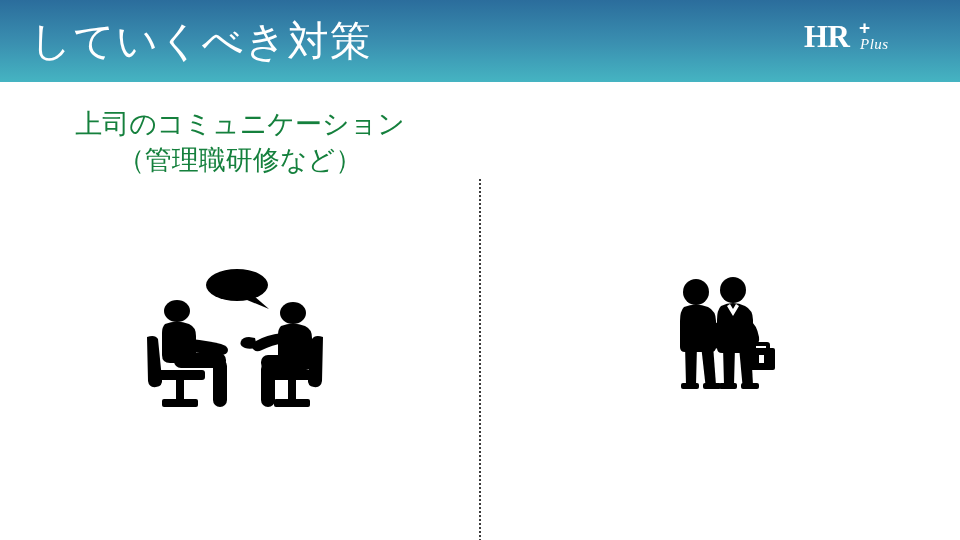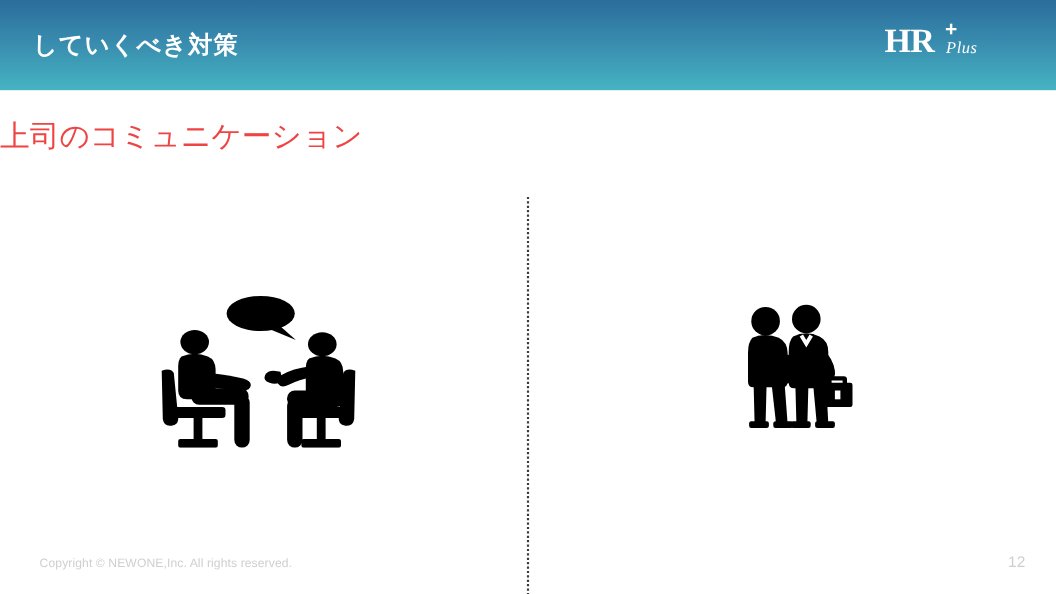--- a/index.html
+++ b/index.html
@@ -32,22 +32,22 @@
     height: 82px;
     background: linear-gradient(180deg, #2b6d9c 0%, #3a8fb0 52%, #45b4c2 100%);
     overflow: hidden;
   }
   .slide-title {
     position: absolute;
     left: 30px;
     top: 50%;
     transform: translateY(-50%);
     color: #ffffff;
-    font-size: 22px;
-    font-weight: bold;
+    font-size: 41px;
+    font-weight: normal;
     letter-spacing: 1px;
     line-height: 1;
     white-space: nowrap;
   }
 
   
   .logo {
     position: absolute;
     right: 36px;
     top: 50%;
@@ -101,21 +101,22 @@
     top: 0;
     height: 410px;
   }
   .col-left  { left: 0px;   width: 480px; }
   .col-right { left: 480px; width: 480px; }
 
   .col-heading {
     position: absolute;
     left: 0;
     width: 100%;
-    color: #ef4444;
+    text-align: center;
+    color: #15803d;
     font-size: 27px;
     line-height: 1.32;
     font-weight: normal;
     margin: 0;
   }
   .col-left .col-heading  { top: 25px; }
   .col-right .col-heading { top: 25px; }
 
   .icon-wrap {
     position: absolute;
@@ -176,20 +177,21 @@
       <span class="logo-plusmark">+</span>
       <span class="logo-plus-word">Plus</span>
     </div>
   </div>
 
   <div class="content">
 
     <div class="col col-left">
       <div class="col-heading">
         <div>上司のコミュニケーション</div>
+        <div>（管理職研修など）</div>
       </div>
 
       <div class="icon-wrap">
         <svg width="210" height="140" viewBox="0 0 210 140">
           <g fill="#000000">
 
             <ellipse cx="102" cy="18" rx="31" ry="16"></ellipse>
             <path d="M118 28 L134 42 L112 33 Z"></path>
 
             <ellipse cx="42" cy="44" rx="13" ry="11"></ellipse>
@@ -274,18 +276,14 @@
             <path d="M92 67 l12 0 q3 0 3 3 l0 4 l-4 0 l0 -3 l-10 0 l0 3 l-4 0 l0 -4 q0 -3 3 -3 Z"></path>
             <rect x="96" y="80" width="5" height="8" fill="#ffffff"></rect>
           </g>
         </svg>
       </div>
     </div>
 
     <div class="divider"></div>
   </div>
 
-  <div class="footer">
-    <div class="copyright">Copyright © NEWONE,Inc. All rights reserved.</div>
-    <div class="page-number">12</div>
-  </div>
 
 </div>
 
 </body></html>

